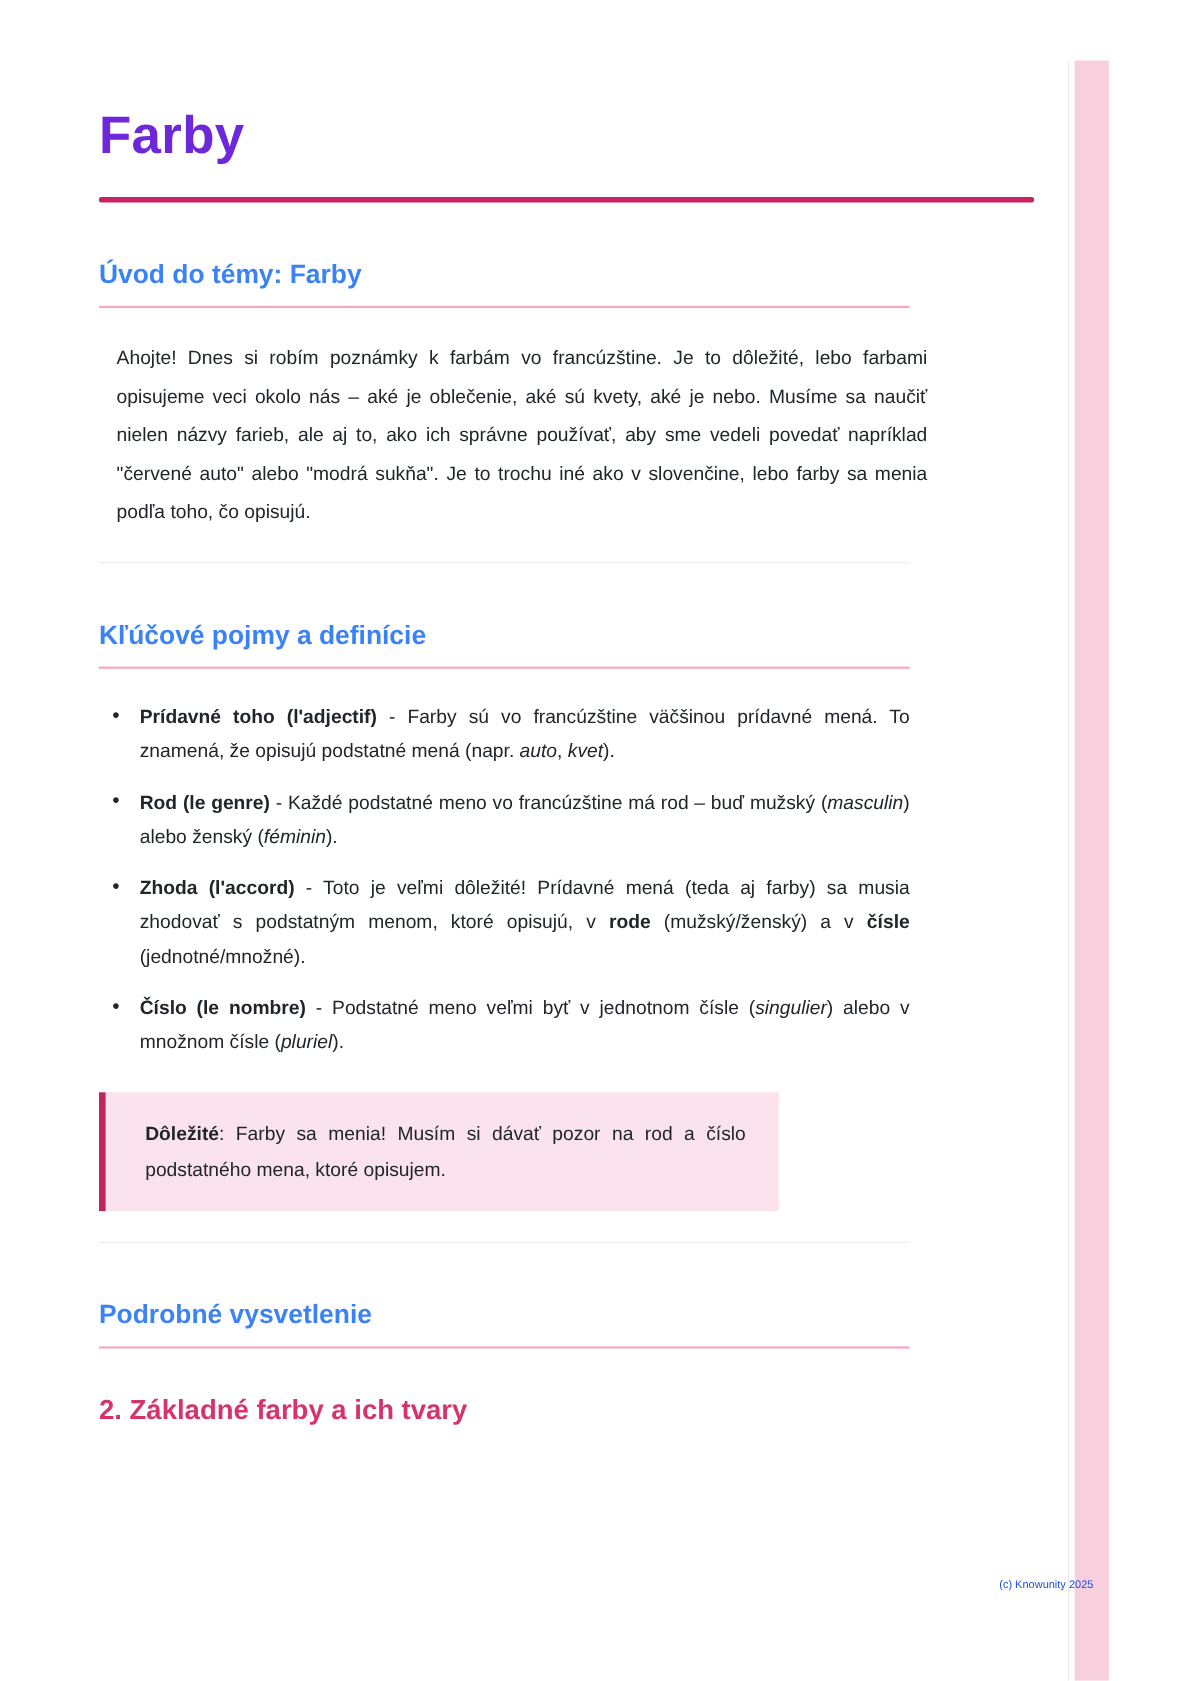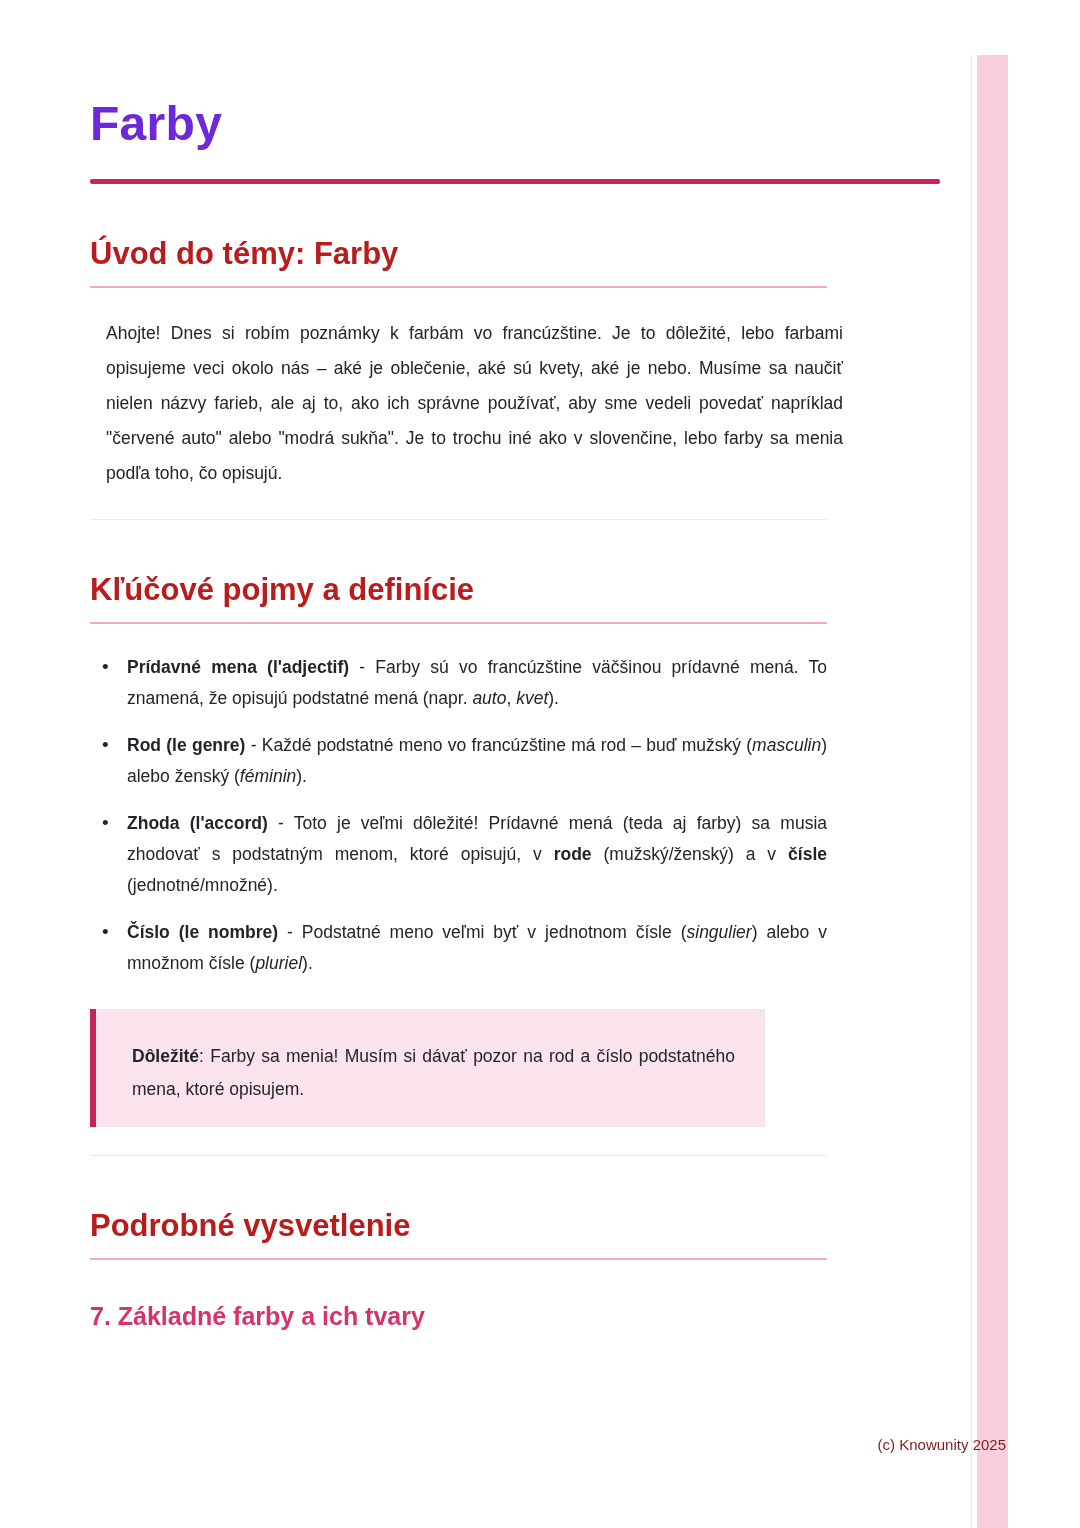--- a/index.html
+++ b/index.html
@@ -9,51 +9,51 @@
     background:#ffffff;color:#212529;
     font-family:"Liberation Sans","DejaVu Sans",sans-serif;
   }
   .page-edge{position:absolute;left:971px;top:55px;width:1px;height:1473px;background:#e8e8e8}
   .stripe{position:absolute;left:977px;top:55px;width:31px;height:1473px;background:#f8cfdd}
   .content{position:absolute;left:90px;top:0;width:850px}
 
   h1{font-size:48px;font-weight:800;color:#6d28d9;margin:96px 0 28px;letter-spacing:.3px}
   .title-rule{width:850px;height:5px;background:#c9235f;border-radius:2px}
 
-  h2{font-size:31px;font-weight:700;color:#b91c1c;margin:52px 0 14px}
+  h2{font-size:24px;font-weight:700;color:#3b82f6;margin:52px 0 14px}
   .h-rule{width:737px;height:2px;background:#f3a8c2;margin-bottom:28px}
 
   p.body{width:737px;font-size:17.5px;line-height:35px;text-align:justify;margin:16px}
   p.lead{width:737px;font-size:17.5px;line-height:33px;margin:0}
 
   hr.divider{width:737px;border:none;border-top:1px solid #ececec;margin:28px 0 0}
 
   ul.concepts{list-style:none;margin:22px 0 0;padding:0;width:737px}
   ul.concepts li{
     position:relative;padding-left:37px;margin-bottom:16px;
     font-size:17.5px;line-height:31px;text-align:justify;
   }
   ul.concepts li::before{
     content:"•";position:absolute;left:12px;top:-1px;color:#212529;font-size:19px;
   }
 
   .callout{
-    width:675px;margin-top:30px;background:#fbe3ee;
-    border-left:6px solid #c2255c;padding:31px 30px 21px 36px;
+    width:618px;margin-top:30px;background:#fbe3ee;
+    border-left:6px solid #c2255c;padding:21px 30px 21px 36px;
   }
   .callout p{margin:0;font-size:17.5px;line-height:33px;text-align:justify}
 
   h3{font-size:25px;font-weight:700;color:#d6336c;margin:42px 0 0}
 
   .b{font-weight:700}
   .i{font-style:italic}
 
   .footer{
-    position:absolute;right:74px;top:1436px;
-    font-size:15px;color:#7f1d1d;z-index:2;
+    position:absolute;right:86px;top:1436px;
+    font-size:10px;color:#1d4ed8;z-index:2;
   }
 </style>
 </head>
 <body>
 
 <div class="page-edge"></div>
 <div class="stripe"></div>
 
 <div class="content">
 
@@ -66,34 +66,34 @@
     <p class="body">Ahojte! Dnes si robím poznámky k farbám vo francúzštine. Je to dôležité, lebo farbami opisujeme veci okolo nás – aké je oblečenie, aké sú kvety, aké je nebo. Musíme sa naučiť nielen názvy farieb, ale aj to, ako ich správne používať, aby sme vedeli povedať napríklad "červené auto" alebo "modrá sukňa". Je to trochu iné ako v slovenčine, lebo farby sa menia podľa toho, čo opisujú.</p>
   </section>
 
   <hr class="divider">
 
   <section>
     <h2>Kľúčové pojmy a definície</h2>
     <div class="h-rule"></div>
 
     <ul class="concepts">
-      <li><span class="b">Prídavné mena (l'adjectif)</span><span> - Farby sú vo francúzštine väčšinou prídavné mená. To znamená, že opisujú podstatné mená (napr. </span><span class="i">auto</span><span>, </span><span class="i">kvet</span><span>).</span></li>
+      <li><span class="b">Prídavné toho (l'adjectif)</span><span> - Farby sú vo francúzštine väčšinou prídavné mená. To znamená, že opisujú podstatné mená (napr. </span><span class="i">auto</span><span>, </span><span class="i">kvet</span><span>).</span></li>
       <li><span class="b">Rod (le genre)</span><span> - Každé podstatné meno vo francúzštine má rod – buď mužský (</span><span class="i">masculin</span><span>) alebo ženský (</span><span class="i">féminin</span><span>).</span></li>
       <li><span class="b">Zhoda (l'accord)</span><span> - Toto je veľmi dôležité! Prídavné mená (teda aj farby) sa musia zhodovať s podstatným menom, ktoré opisujú, v </span><span class="b">rode</span><span> (mužský/ženský) a v </span><span class="b">čísle</span><span> (jednotné/množné).</span></li>
       <li><span class="b">Číslo (le nombre)</span><span> - Podstatné meno veľmi byť v jednotnom čísle (</span><span class="i">singulier</span><span>) alebo v množnom čísle (</span><span class="i">pluriel</span><span>).</span></li>
     </ul>
 
     <div class="callout">
       <p><span class="b">Dôležité</span><span>: Farby sa menia! Musím si dávať pozor na rod a číslo podstatného mena, ktoré opisujem.</span></p>
     </div>
   </section>
 
   <hr class="divider">
 
   <section>
     <h2>Podrobné vysvetlenie</h2>
     <div class="h-rule"></div>
-    <h3>7. Základné farby a ich tvary</h3>
+    <h3>2. Základné farby a ich tvary</h3>
   </section>
 
 </div>
 
 <div class="footer">(c) Knowunity 2025</div>
 
 </body></html>

